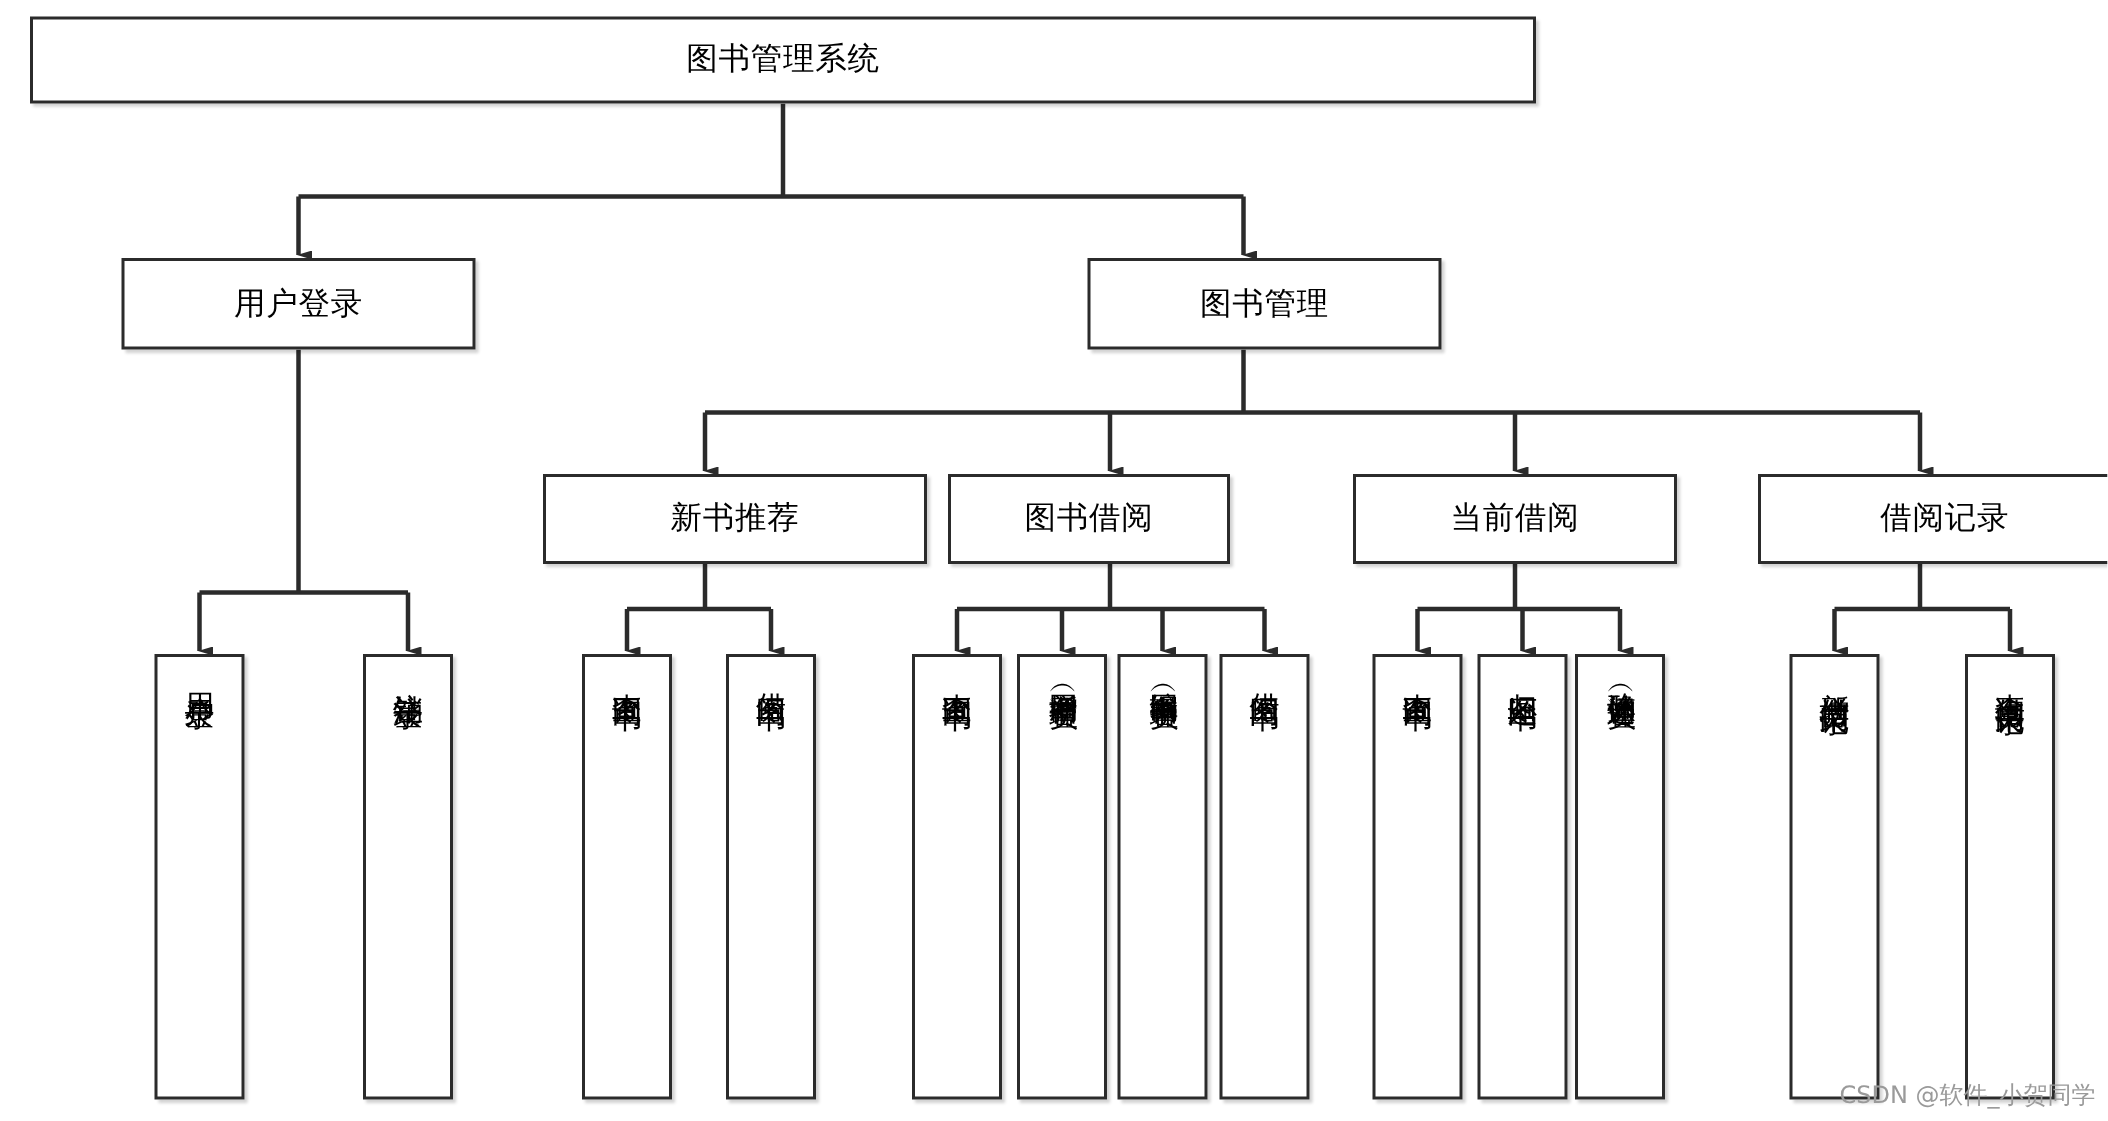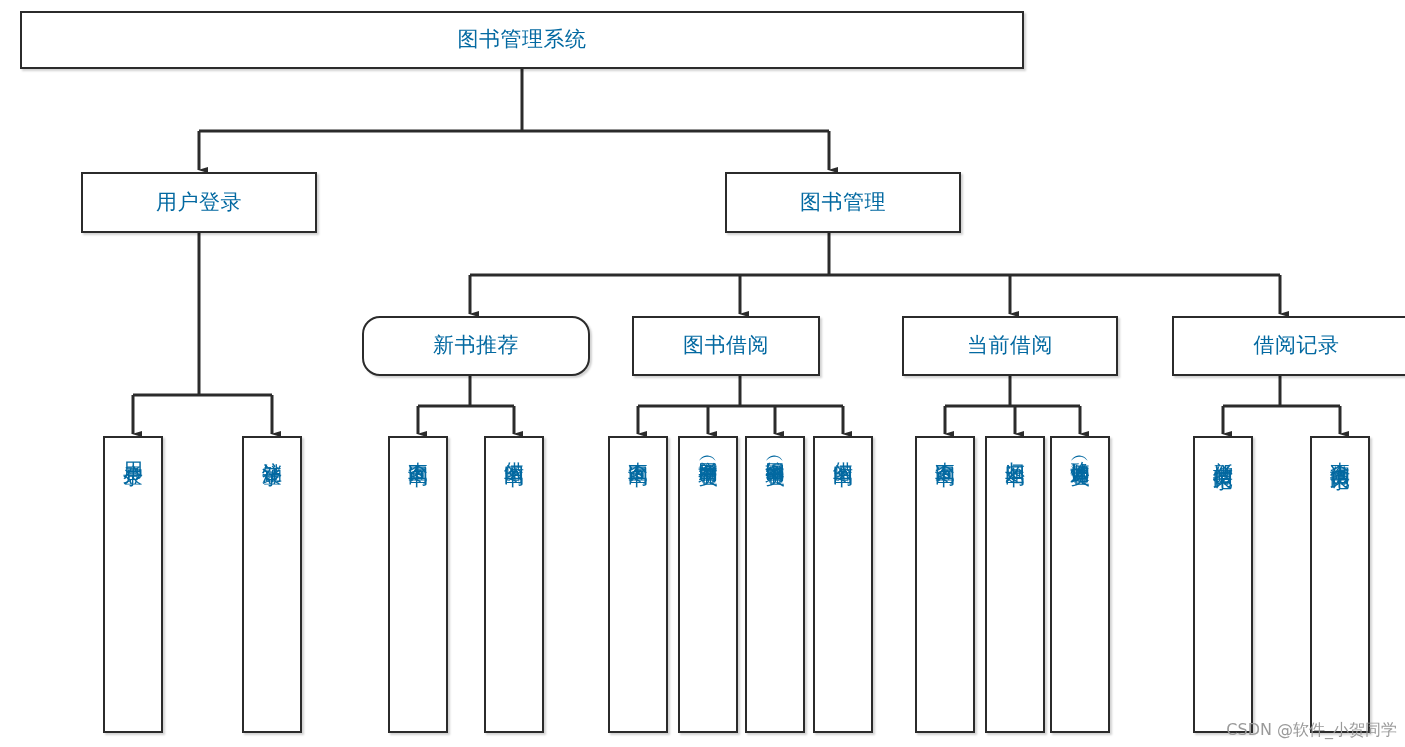--- a/index.html
+++ b/index.html
@@ -25,21 +25,21 @@
     height: 747px;
   }
   .node {
     position: absolute;
     box-sizing: border-box;
     background: #ffffff;
     border: 2px solid #2b2b2b;
     display: flex;
     align-items: center;
     justify-content: center;
-    color: #0369a1;
+    color: #000000;
     box-shadow: 2px 2px 2px rgba(0,0,0,0.18);
   }
   .node-label {
     display: block;
     text-align: center;
     white-space: nowrap;
     letter-spacing: 0.5px;
   }
   .node.horizontal .node-label {
     font-size: 21px;
@@ -122,21 +122,21 @@
   <div id="nodes-layer">
       <div class="node horizontal" style="left: 20px; top: 11px; width: 1004px; height: 58px;">
         <span class="node-label">图书管理系统</span>
       </div>
       <div class="node horizontal" style="left: 81px; top: 172px; width: 236px; height: 61px;">
         <span class="node-label">用户登录</span>
       </div>
       <div class="node horizontal" style="left: 711px; top: 172px; width: 236px; height: 61px; margin-left: 14px;">
         <span class="node-label">图书管理</span>
       </div>
-      <div class="node horizontal" style="left: 362px; top: 316px; width: 228px; height: 60px; border-radius: 18px;">
+      <div class="node horizontal" style="left: 362px; top: 316px; width: 256px; height: 60px;">
         <span class="node-label">新书推荐</span>
       </div>
       <div class="node horizontal" style="left: 632px; top: 316px; width: 188px; height: 60px;">
         <span class="node-label">图书借阅</span>
       </div>
       <div class="node horizontal" style="left: 902px; top: 316px; width: 216px; height: 60px;">
         <span class="node-label">当前借阅</span>
       </div>
       <div class="node horizontal" style="left: 1172px; top: 316px; width: 249px; height: 60px; justify-content: center;">
         <span class="node-label">借阅记录</span>

